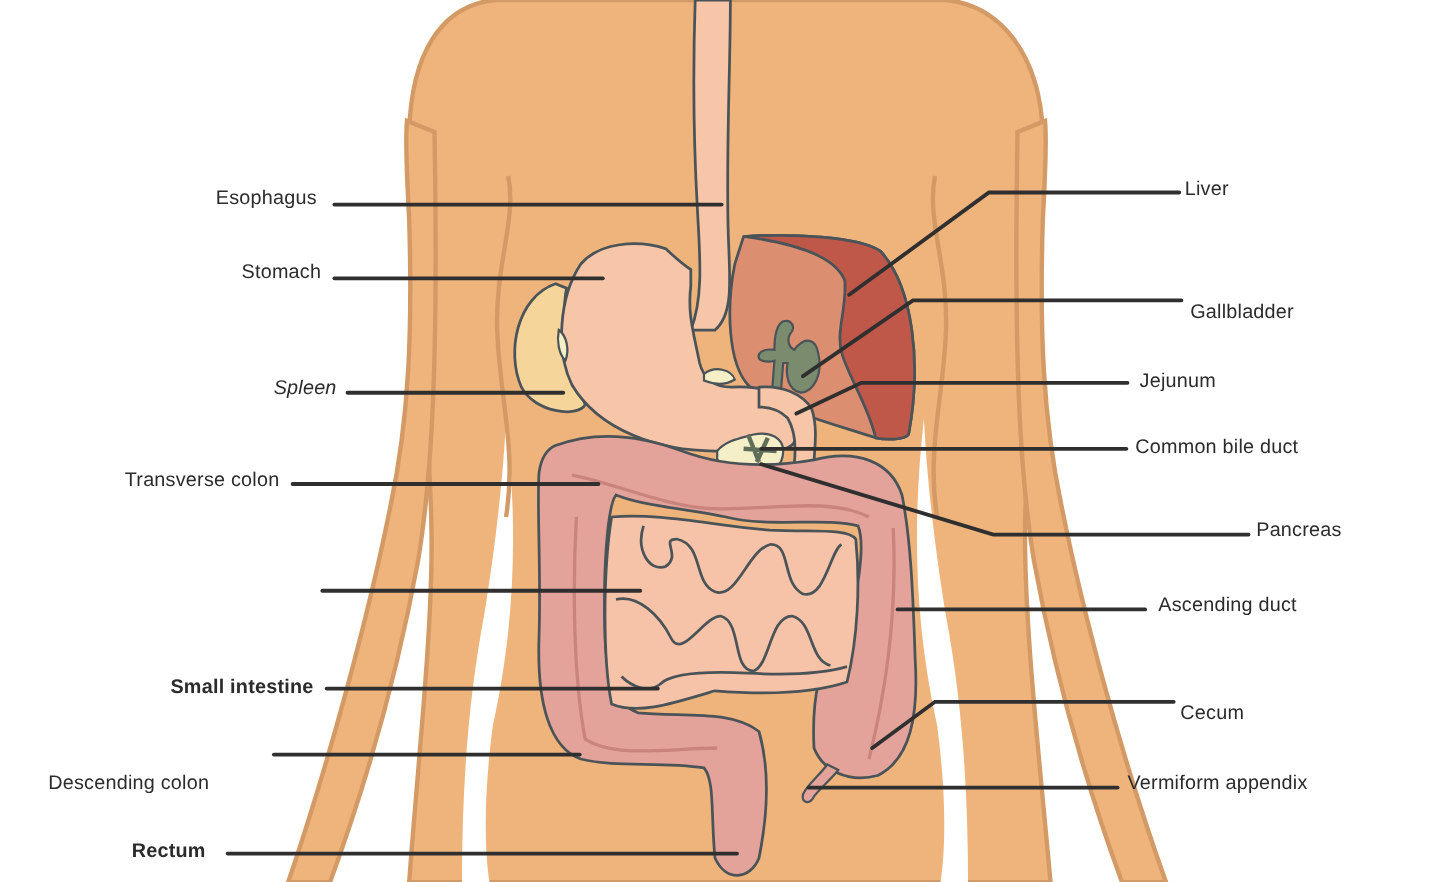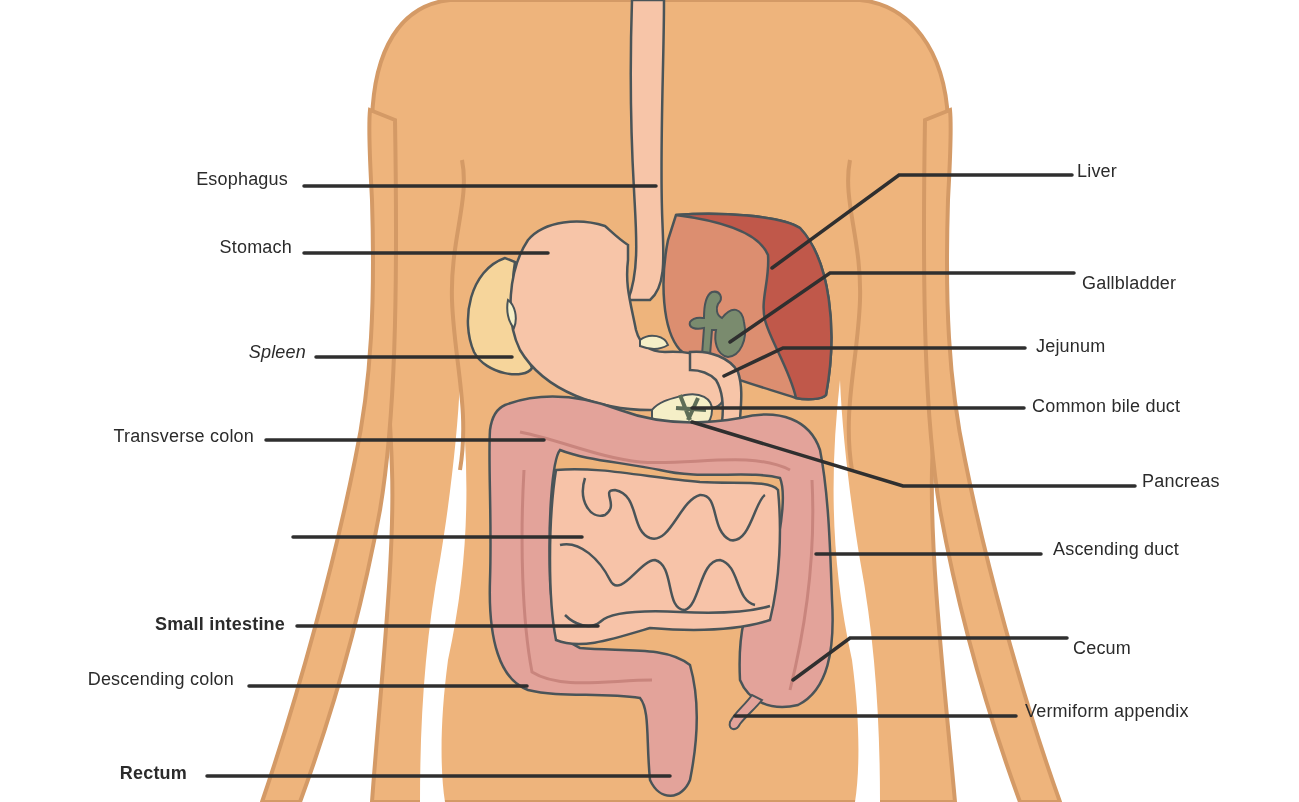--- a/index.html
+++ b/index.html
@@ -112,21 +112,21 @@
       <polyline points="1067,638 850,638 793,680"></polyline>
       <line x1="1016" y1="716" x2="735" y2="716"></line>
     </g>
   </svg>
 
   <div class="label left" style="left:60px; top:164px; width:228px;">Esophagus</div>
   <div class="label left" style="left:60px; top:232px; width:232px;">Stomach</div>
   <div class="label left" style="left:60px; top:337px; width:246px;font-style:italic;">Spleen</div>
   <div class="label left" style="left:0px; top:421px; width:254px;">Transverse colon</div>
   <div class="label left" style="left:0px; top:609px; width:285px;font-weight:bold;">Small intestine</div>
-  <div class="label left" style="left:0px; top:664px; width:234px;">Descending colon</div>
+  <div class="label left" style="left:0px; top:696px; width:234px;text-align:center;">Descending colon</div>
   <div class="label left" style="left:0px; top:758px; width:187px;font-weight:bold;">Rectum</div>
 
   <div class="label" style="left:1077px; top:156px;">Liver</div>
   <div class="label" style="left:1082px; top:238px;margin-top:30px;">Gallbladder</div>
   <div class="label" style="left:1036px; top:331px;">Jejunum</div>
   <div class="label" style="left:1032px; top:391px;">Common bile duct</div>
   <div class="label" style="left:1142px; top:466px;">Pancreas</div>
   <div class="label" style="left:1053px; top:534px;">Ascending duct</div>
   <div class="label" style="left:1073px; top:620px;margin-top:13px;">Cecum</div>
   <div class="label" style="left:1025px; top:696px;">Vermiform appendix</div>

